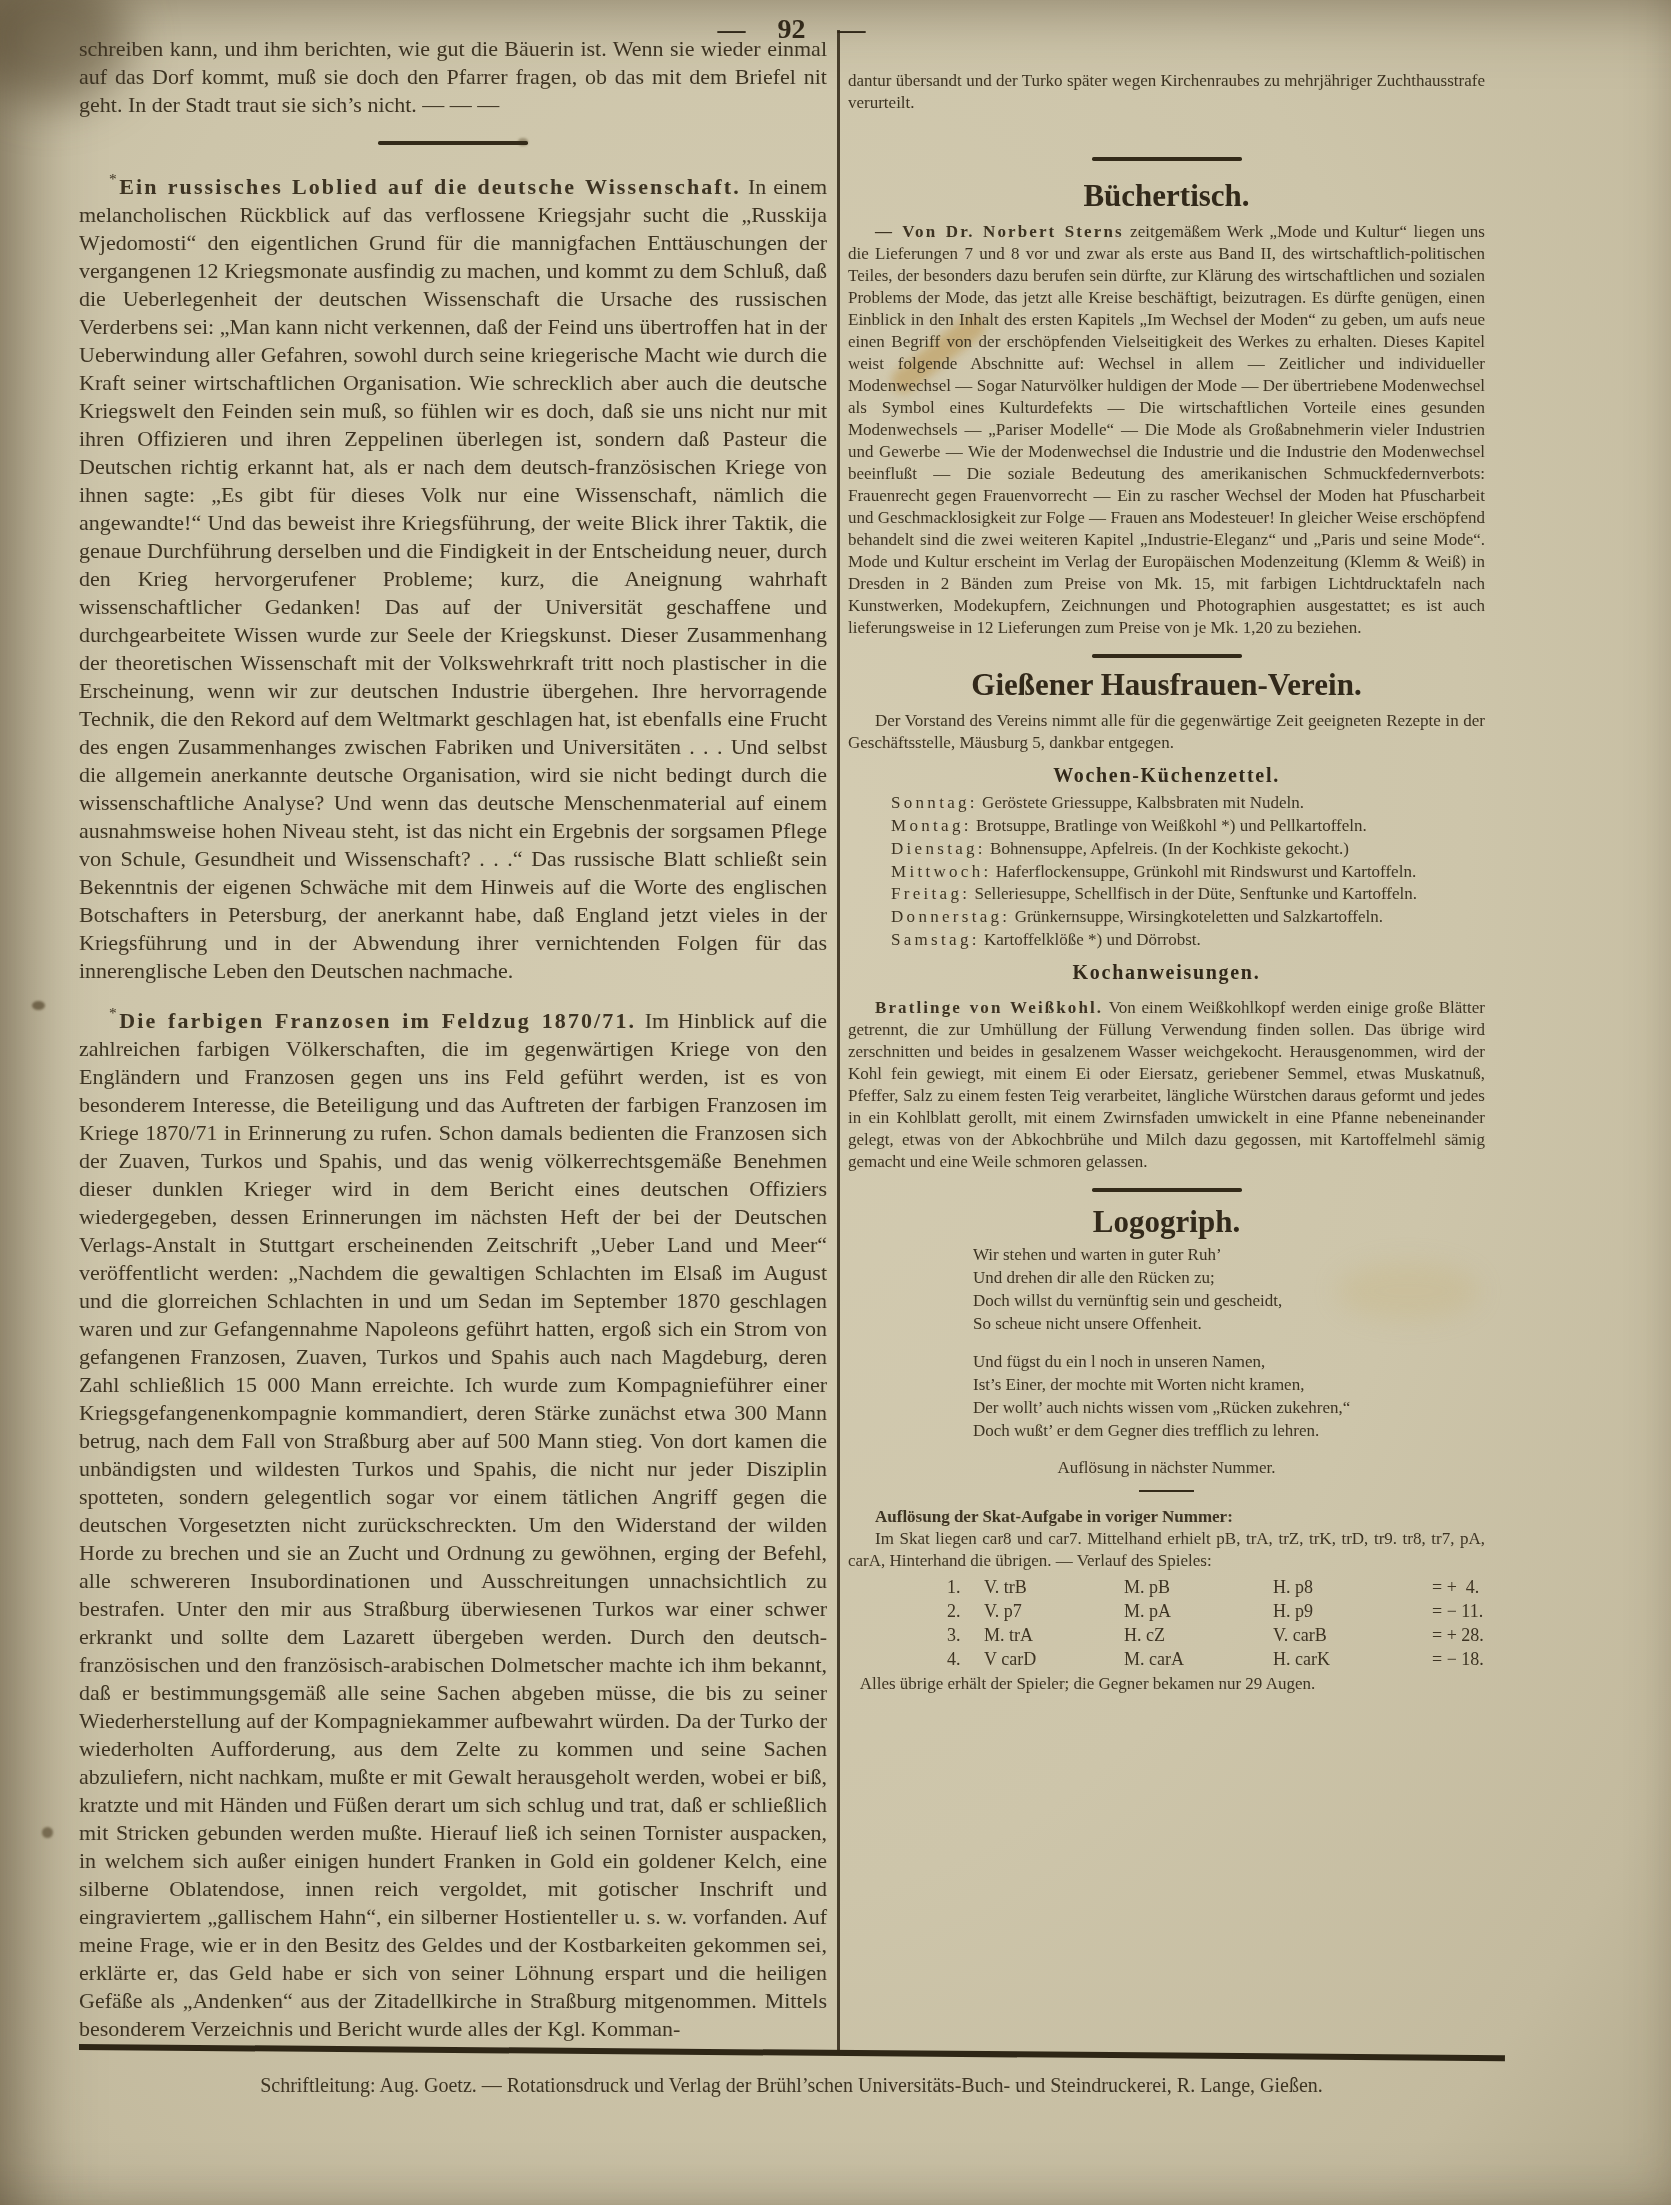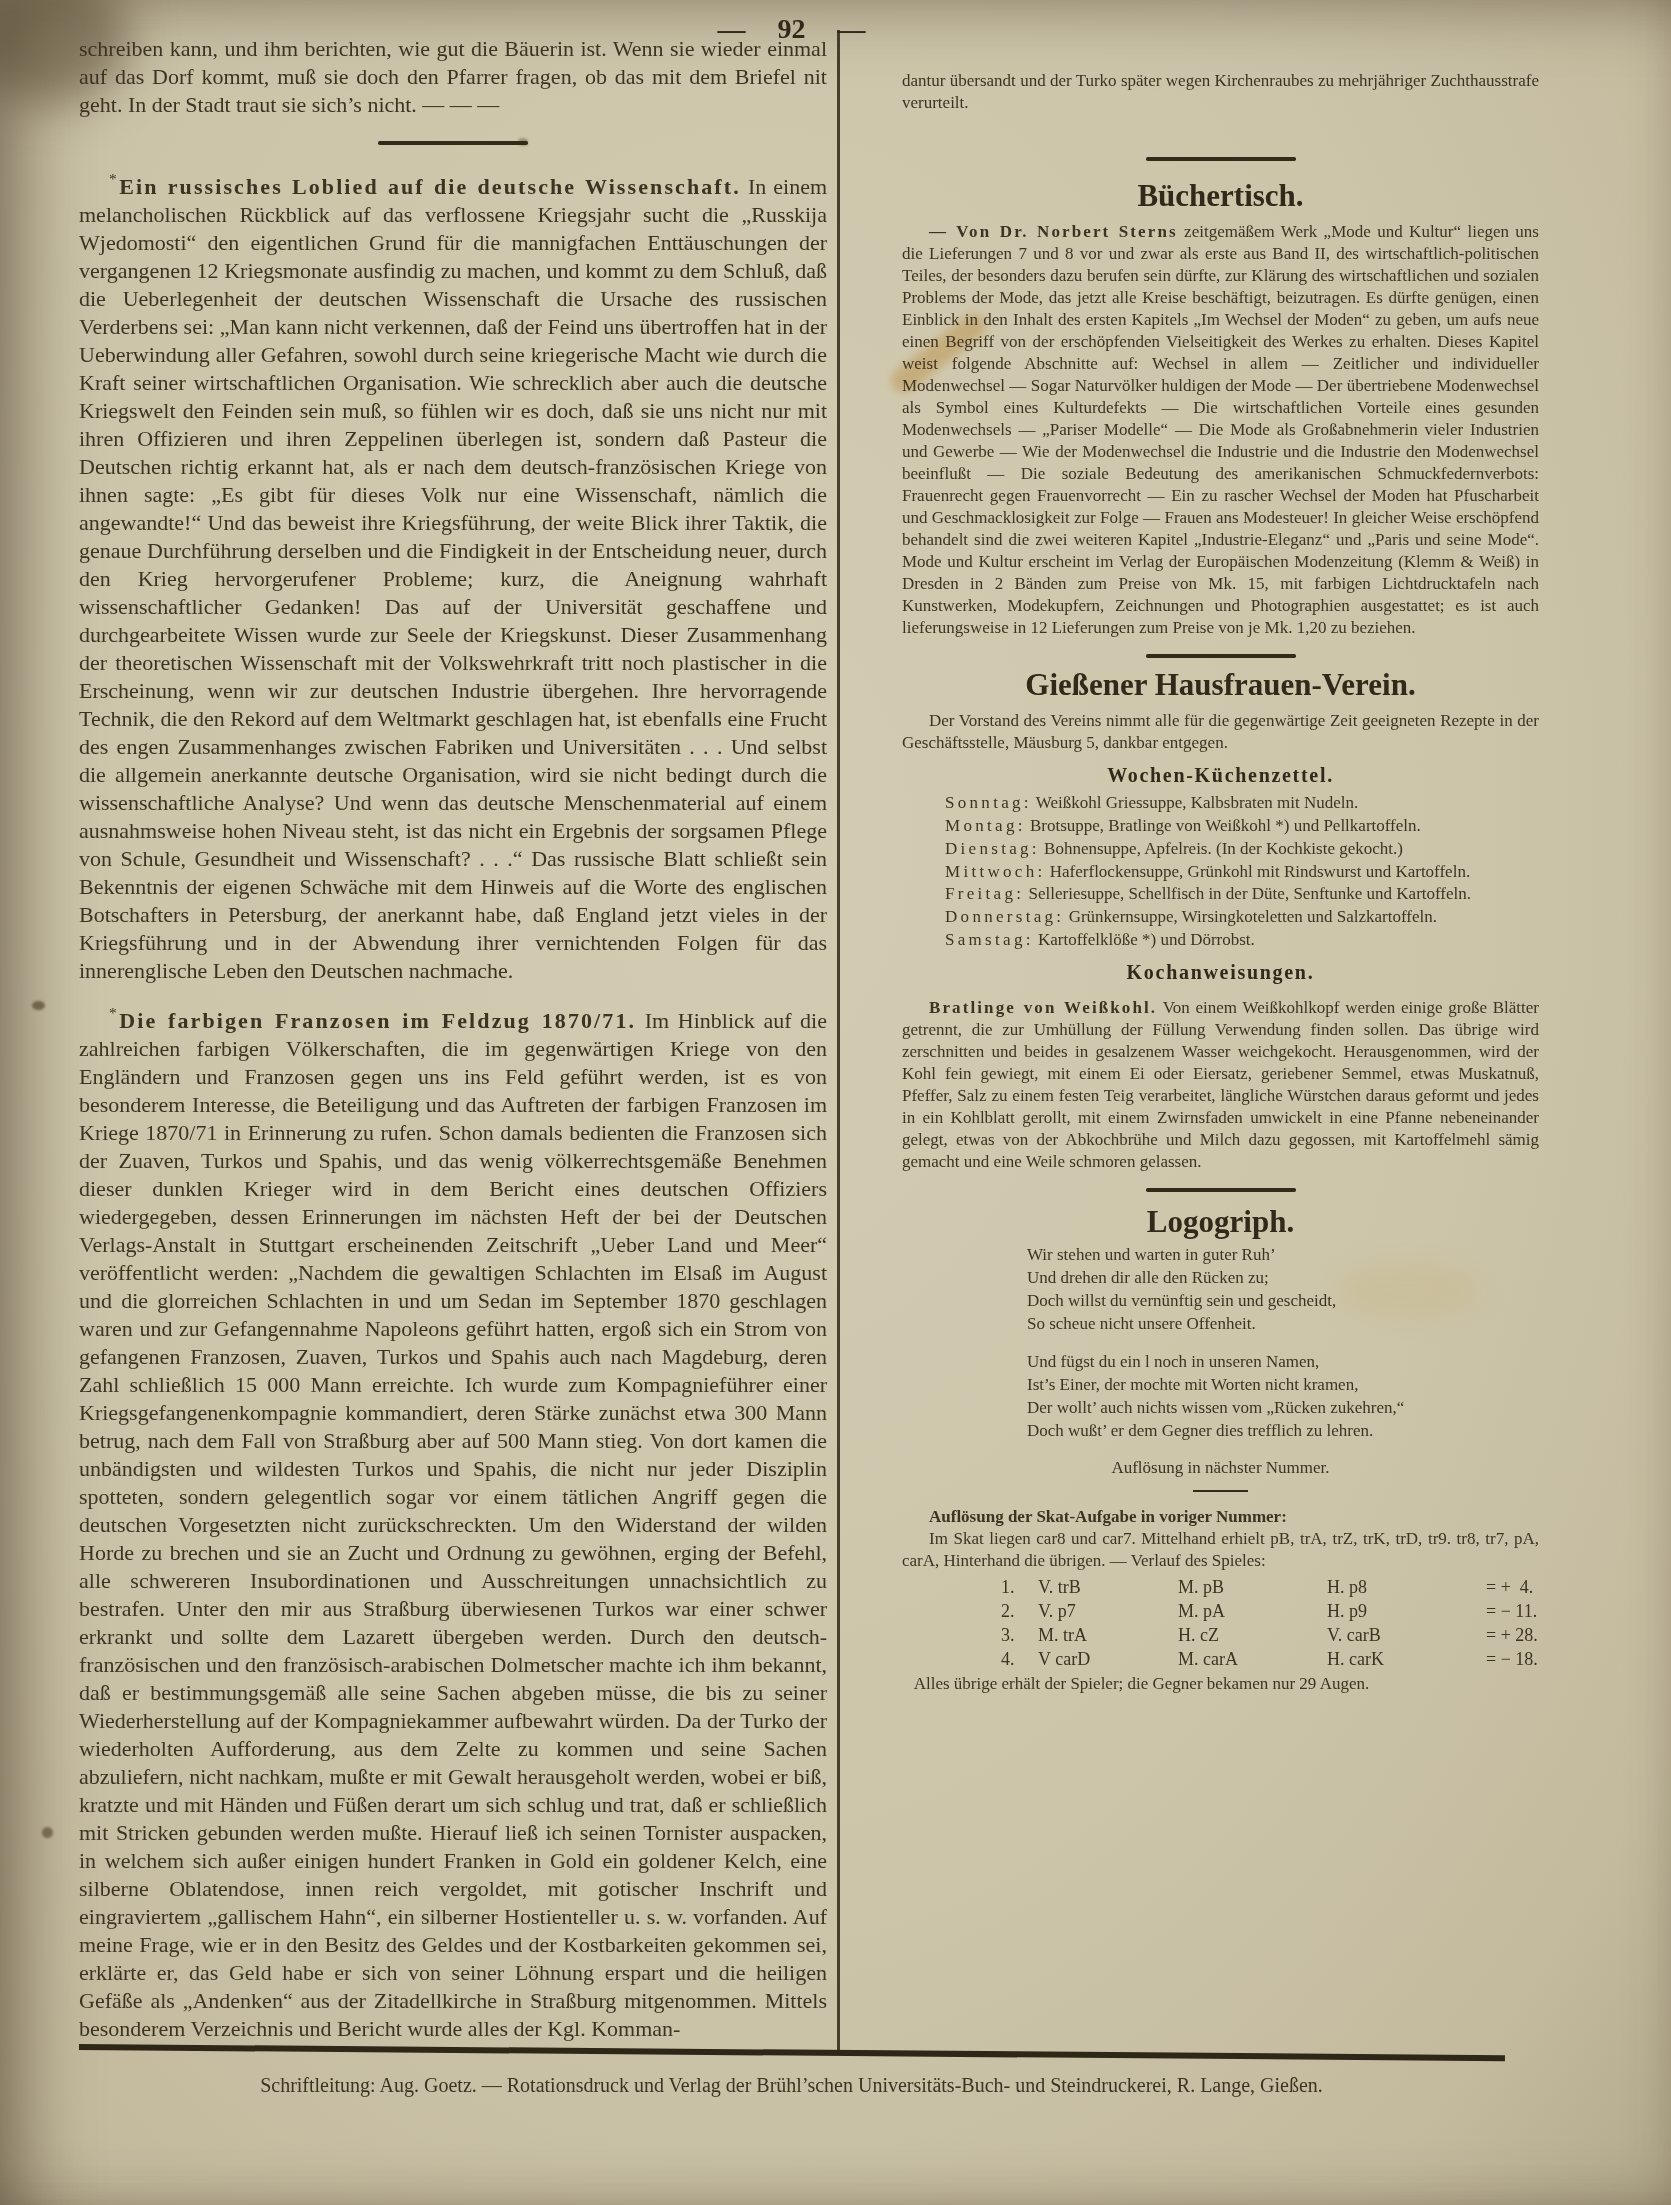--- a/index.html
+++ b/index.html
@@ -20,21 +20,21 @@
   .s3{left:42px;top:1827px;width:11px;height:11px;background:rgba(70,55,30,.55);border-radius:50%;filter:blur(0.8px);}
   .s4{left:1337px;top:1262px;width:142px;height:58px;background:rgba(198,172,108,.22);border-radius:50%;filter:blur(11.7px);}
   .s5{left:-29px;top:-29px;width:159px;height:134px;background:rgba(70,55,32,.5);border-radius:50%;filter:blur(23.4px);}
   .s6{left:518px;top:138px;width:10px;height:7.5px;background:rgba(80,64,36,.4);border-radius:50%;filter:blur(0.8px);}
 
   .page-number{position:absolute;top:13.4px;left:79px;width:1425px;text-align:center;
     font-size:28px;font-weight:bold;word-spacing:25px;color:#32291a;}
 
   .col{position:absolute;text-align:justify;}
   .col-left{left:79px;top:35px;width:748px;font-size:22px;line-height:28px;}
-  .col-right{left:902px;top:70px;width:637px;font-size:17px;line-height:22px;}
+  .col-right{left:848px;top:70px;width:637px;font-size:17px;line-height:22px;}
 
   p{margin:0;}
   .article{text-indent:30px;margin-top:14px;}
   .col-right .article{text-indent:27px;}
   .star{font-size:.7em;vertical-align:35%;margin-right:2.5px;}
   .lead-sperr{font-weight:bold;letter-spacing:2.1px;}
 
   h1,h2,h3{text-align:center;margin:0;color:#32291a;font-weight:bold;}
   .sec-title{font-size:38px;margin:0 0 13.4px;}
   .col-right h2{font-size:31px;margin:0 0 10px;}
@@ -112,21 +112,21 @@
     <p class="article"><span class="lead-sperr">— Von Dr. Norbert Sterns</span> <span>zeitgemäßem Werk „Mode und Kultur“ liegen uns die Lieferungen 7 und 8 vor und zwar als erste aus Band II, des wirtschaftlich-politischen Teiles, der besonders dazu berufen sein dürfte, zur Klärung des wirtschaftlichen und sozialen Problems der Mode, das jetzt alle Kreise beschäftigt, beizutragen. Es dürfte genügen, einen Einblick in den Inhalt des ersten Kapitels „Im Wechsel der Moden“ zu geben, um aufs neue einen Begriff von der erschöpfenden Vielseitigkeit des Werkes zu erhalten. Dieses Kapitel weist folgende Abschnitte auf: Wechsel in allem — Zeitlicher und individueller Modenwechsel — Sogar Naturvölker huldigen der Mode — Der übertriebene Modenwechsel als Symbol eines Kulturdefekts — Die wirtschaftlichen Vorteile eines gesunden Modenwechsels — „Pariser Modelle“ — Die Mode als Großabnehmerin vieler Industrien und Gewerbe — Wie der Modenwechsel die Industrie und die Industrie den Modenwechsel beeinflußt — Die soziale Bedeutung des amerikanischen Schmuckfedernverbots: Frauenrecht gegen Frauenvorrecht — Ein zu rascher Wechsel der Moden hat Pfuscharbeit und Geschmacklosigkeit zur Folge — Frauen ans Modesteuer! In gleicher Weise erschöpfend behandelt sind die zwei weiteren Kapitel „Industrie-Eleganz“ und „Paris und seine Mode“. Mode und Kultur erscheint im Verlag der Europäischen Modenzeitung (Klemm &amp; Weiß) in Dresden in 2 Bänden zum Preise von Mk. 15, mit farbigen Lichtdrucktafeln nach Kunstwerken, Modekupfern, Zeichnungen und Photographien ausgestattet; es ist auch lieferungsweise in 12 Lieferungen zum Preise von je Mk. 1,20 zu beziehen.</span></p>
 
     <div class="rule-wrap gap-md">
         <div class="rule"></div>
       </div>
 
     <h2>Gießener Hausfrauen-Verein.</h2>
     <p class="article">Der Vorstand des Vereins nimmt alle für die gegenwärtige Zeit geeigneten Rezepte in der Geschäftsstelle, Mäusburg 5, dankbar entgegen.</p>
 
     <h3>Wochen-Küchenzettel.</h3>
-    <p class="menu-item"><span class="day">Sonntag:</span> <span>Weißkohl Griessuppe, Kalbsbraten mit Nudeln.</span></p>
+    <p class="menu-item"><span class="day">Sonntag:</span> <span>Geröstete Griessuppe, Kalbsbraten mit Nudeln.</span></p>
     <p class="menu-item"><span class="day">Montag:</span> <span>Brotsuppe, Bratlinge von Weißkohl *) und Pellkartoffeln.</span></p>
     <p class="menu-item"><span class="day">Dienstag:</span> <span>Bohnensuppe, Apfelreis. (In der Kochkiste gekocht.)</span></p>
     <p class="menu-item"><span class="day">Mittwoch:</span> <span>Haferflockensuppe, Grünkohl mit Rindswurst und Kartoffeln.</span></p>
     <p class="menu-item"><span class="day">Freitag:</span> <span>Selleriesuppe, Schellfisch in der Düte, Senftunke und Kartoffeln.</span></p>
     <p class="menu-item"><span class="day">Donnerstag:</span> <span>Grünkernsuppe, Wirsingkoteletten und Salzkartoffeln.</span></p>
     <p class="menu-item"><span class="day">Samstag:</span> <span>Kartoffelklöße *) und Dörrobst.</span></p>
 
     <h3>Kochanweisungen.</h3>
     <p class="article"><span class="lead-sperr">Bratlinge von Weißkohl.</span> <span>Von einem Weißkohlkopf werden einige große Blätter getrennt, die zur Umhüllung der Füllung Verwendung finden sollen. Das übrige wird zerschnitten und beides in gesalzenem Wasser weichgekocht. Herausgenommen, wird der Kohl fein gewiegt, mit einem Ei oder Eiersatz, geriebener Semmel, etwas Muskatnuß, Pfeffer, Salz zu einem festen Teig verarbeitet, längliche Würstchen daraus geformt und jedes in ein Kohlblatt gerollt, mit einem Zwirnsfaden umwickelt in eine Pfanne nebeneinander gelegt, etwas von der Abkochbrühe und Milch dazu gegossen, mit Kartoffelmehl sämig gemacht und eine Weile schmoren gelassen.</span></p>
 

